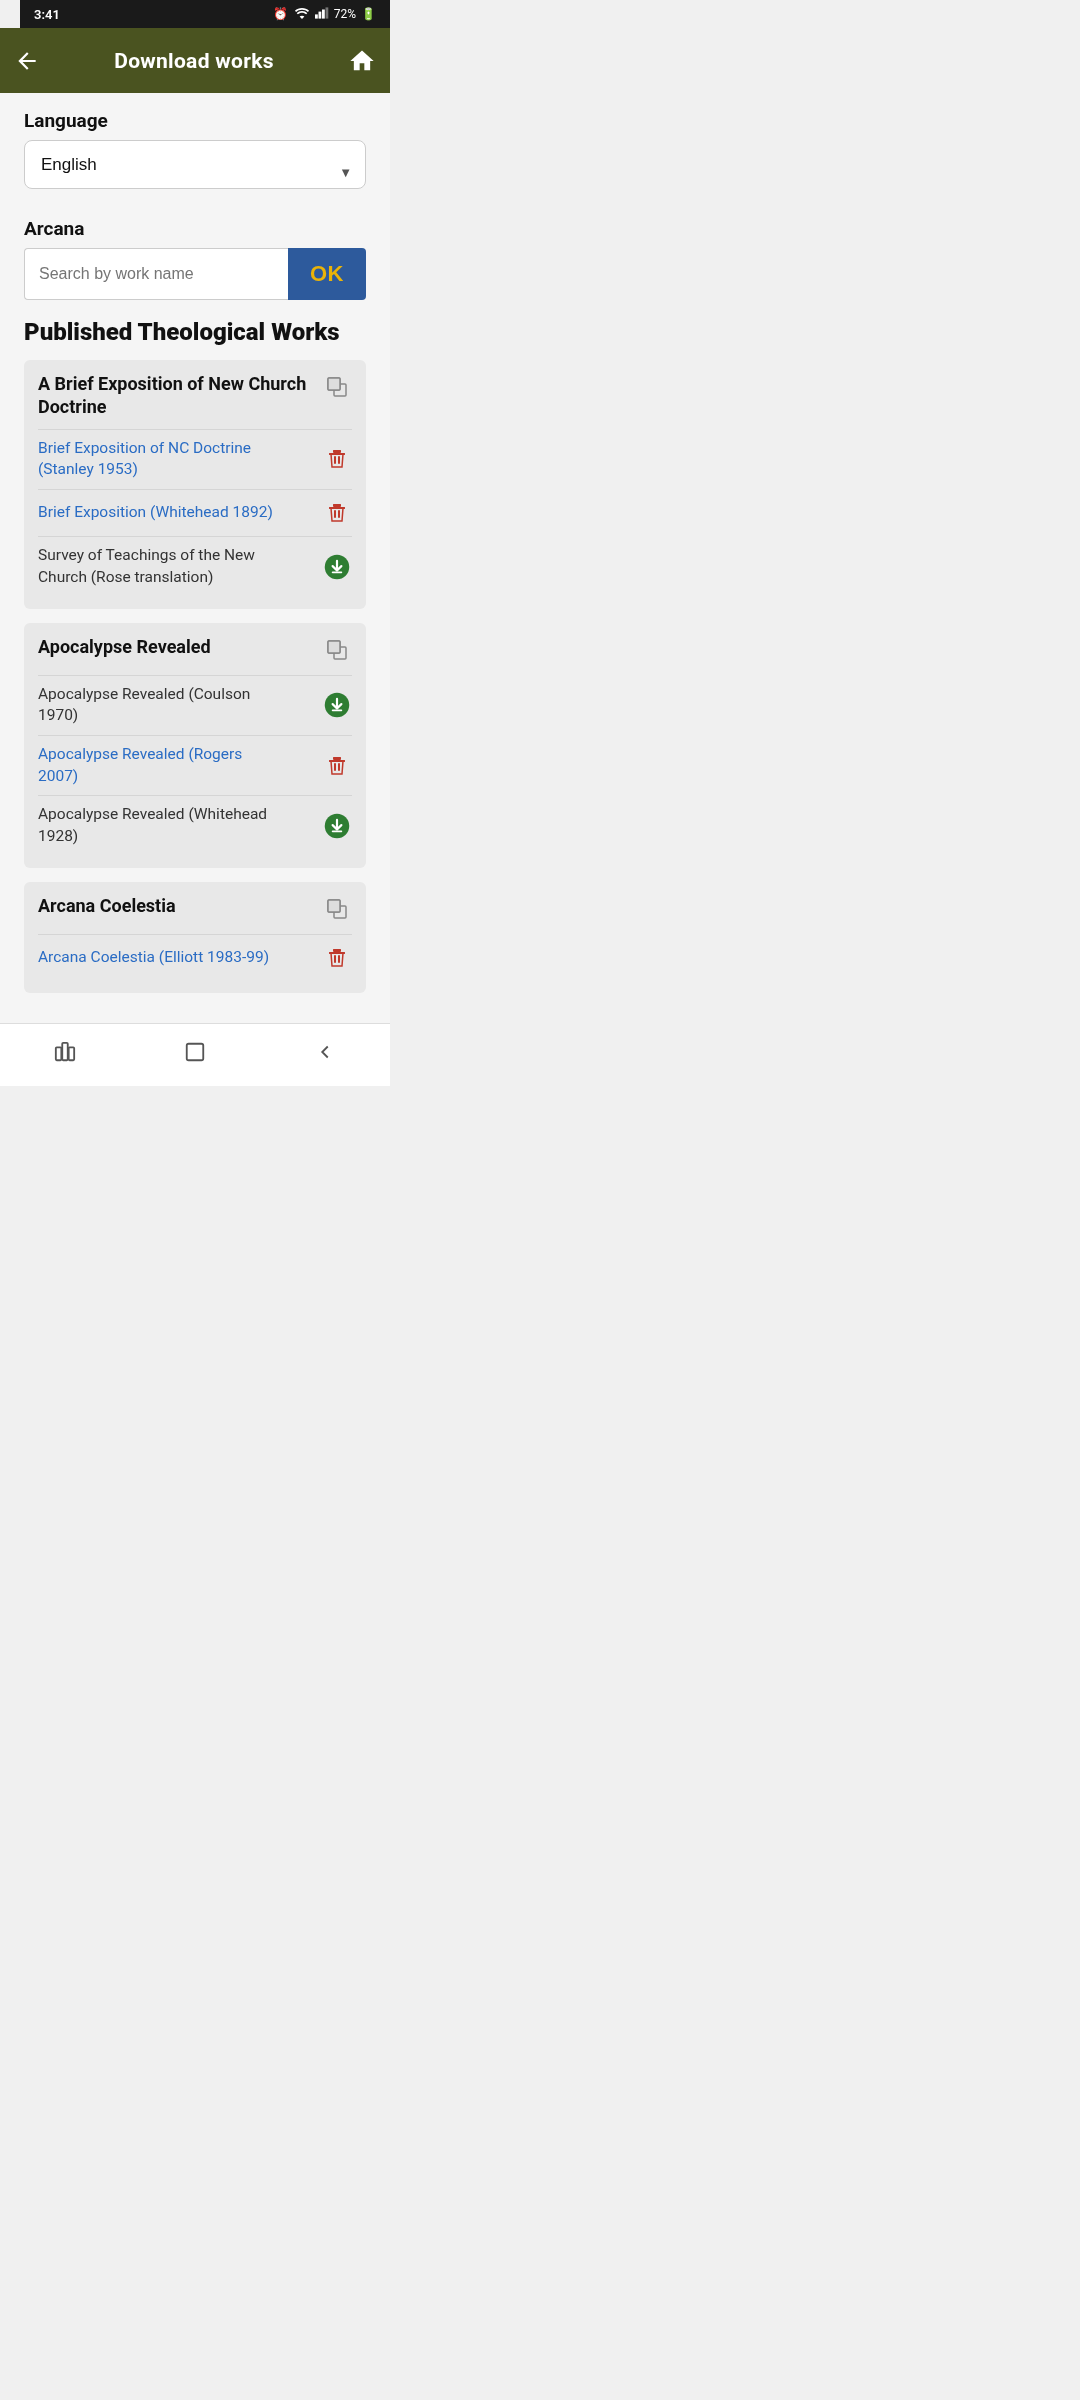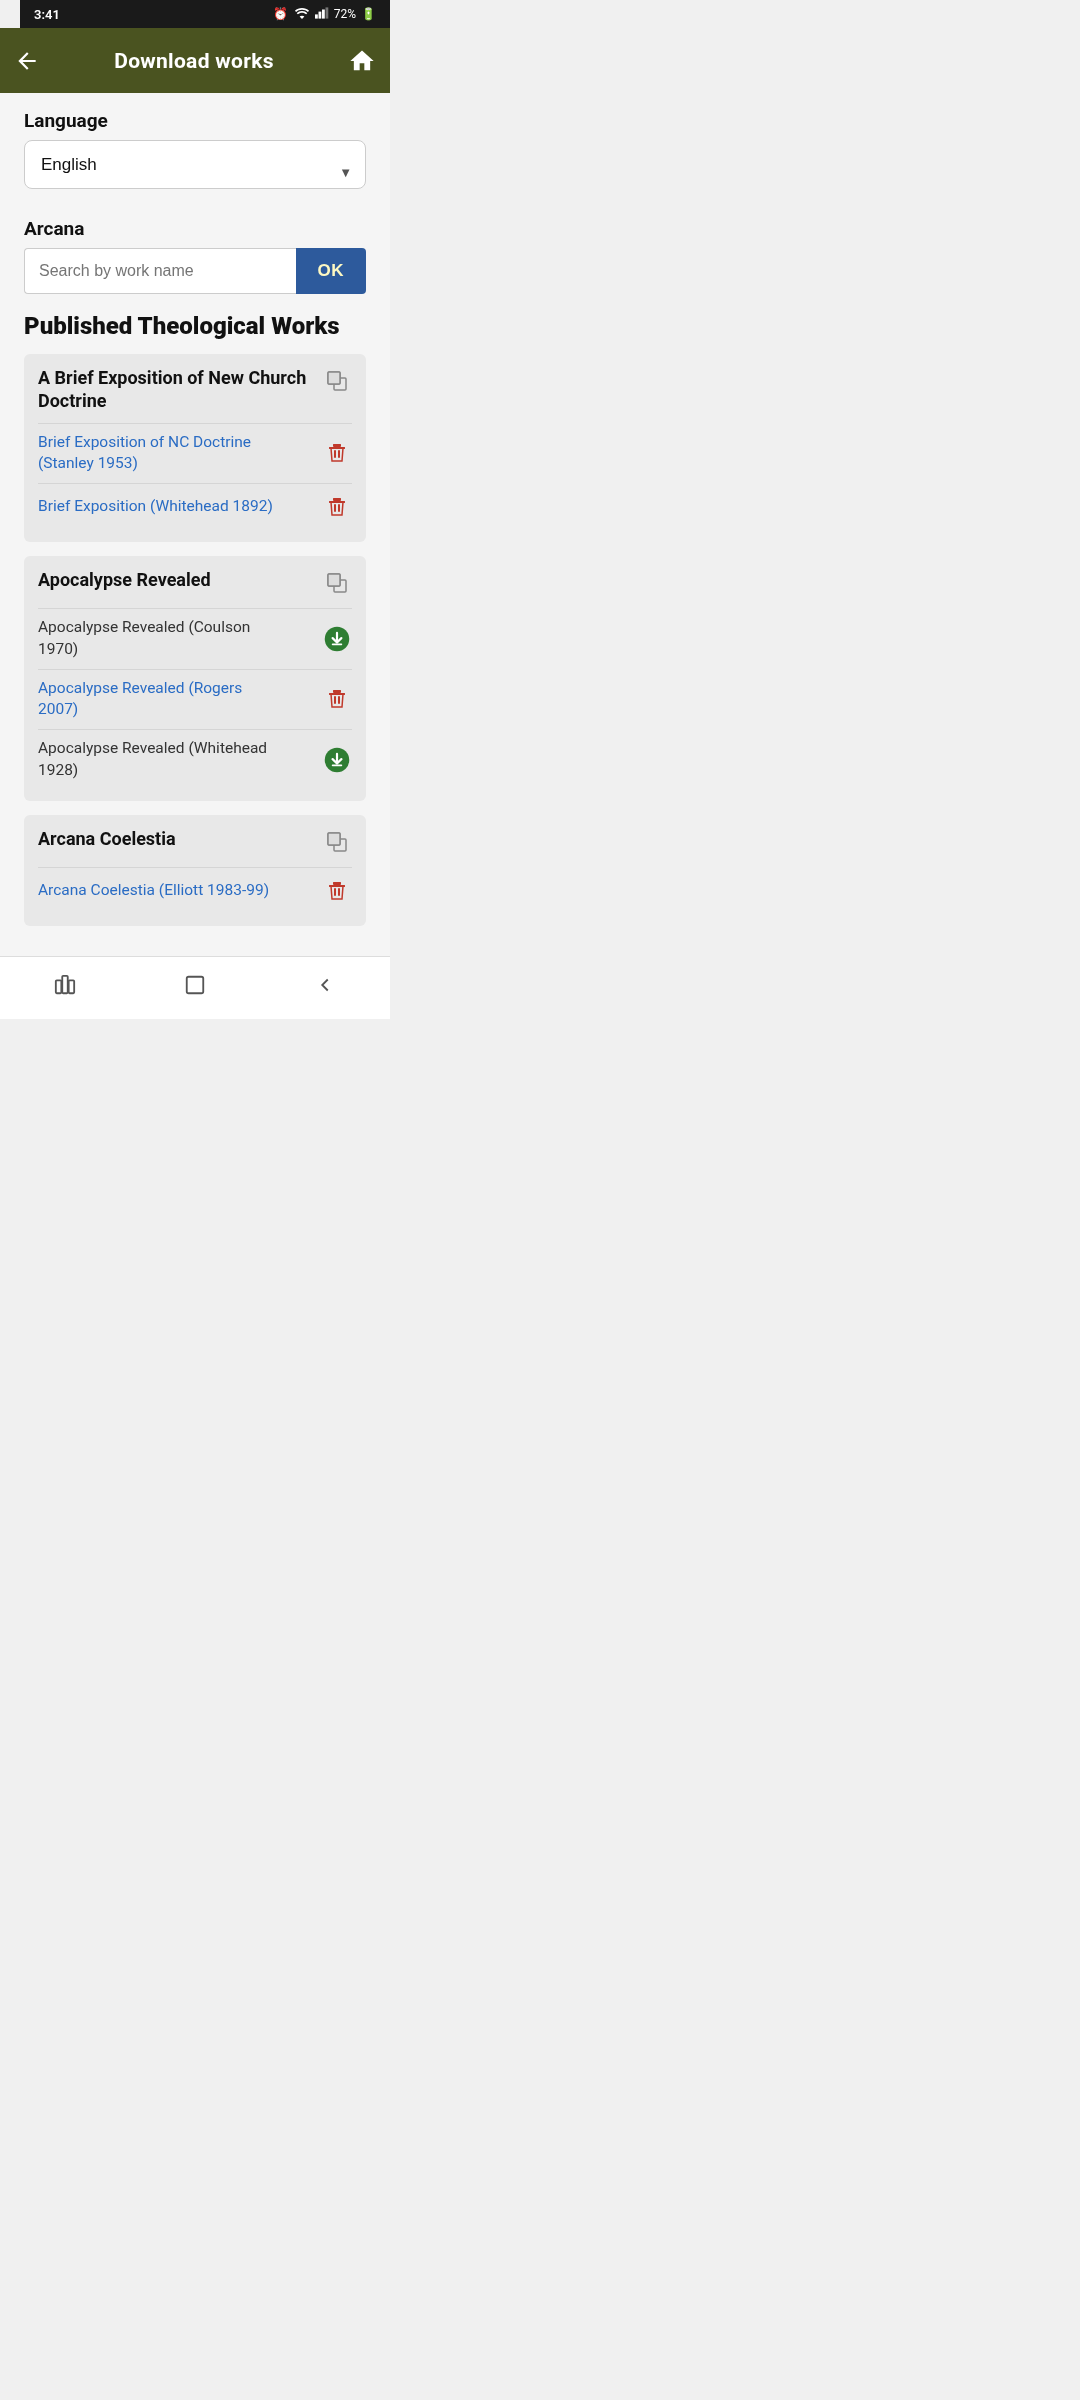--- a/index.html
+++ b/index.html
@@ -110,24 +110,24 @@
       font-size: 16px;
       border: 1px solid #ccc;
       border-right: none;
       border-radius: 4px 0 0 4px;
       outline: none;
       color: #888;
       background: white;
     }
     .search-ok-btn {
       background: #2d5a9c;
-      color: #fef9c3;
+      color: #eab308;
       border: none;
       padding: 13px 22px;
-      font-size: 17px;
+      font-size: 22px;
       font-weight: 600;
       border-radius: 0 4px 4px 0;
       cursor: pointer;
       letter-spacing: 0.5px;
     }
 
     
     .section-title {
       font-size: 24px;
       font-weight: 900;
@@ -319,20 +319,30 @@
           <div class="icon-delete">
             <svg width="24" height="24" viewBox="0 0 24 24" fill="#c0392b">
       <path d="M6 7h12l-1 13H7L6 7zm3-2V4h6v1M4 7h16" stroke="#c0392b" stroke-width="1.5" fill="none"></path>
       <rect x="9" y="9" width="2" height="8" fill="#c0392b" rx="1"></rect>
       <rect x="13" y="9" width="2" height="8" fill="#c0392b" rx="1"></rect>
       <rect x="4" y="6" width="16" height="2" rx="1" fill="#c0392b"></rect>
       <rect x="8" y="3" width="8" height="3" rx="1" fill="#c0392b"></rect>
     </svg>
           </div>
         </div>
+        <div class="work-item">
+          <span class="work-item-text not-downloaded">Survey of Teachings of the New Church (Rose translation)</span>
+          <div class="icon-download">
+            <svg width="28" height="28" viewBox="0 0 32 32">
+      <circle cx="16" cy="16" r="14" fill="#2e7d32"></circle>
+      <path d="M16 9v10M11 15l5 5 5-5" stroke="white" stroke-width="2.5" stroke-linecap="round" stroke-linejoin="round" fill="none"></path>
+      <rect x="10" y="21" width="12" height="2" rx="1" fill="white"></rect>
+    </svg>
+          </div>
+        </div>
       </div>
       <div class="work-card">
         <div class="work-card-header">
           <div class="work-card-title">Apocalypse Revealed</div>
           <div class="icon-copy">
             <svg width="24" height="24" viewBox="0 0 24 24" fill="#888">
       <rect x="9" y="9" width="12" height="12" rx="1" stroke="#888" stroke-width="1.5" fill="none"></rect>
       <rect x="3" y="3" width="12" height="12" rx="1" fill="white" stroke="#888" stroke-width="1.5"></rect>
       <rect x="3" y="3" width="12" height="12" rx="1" fill="#ddd" stroke="#888" stroke-width="1.5"></rect>
     </svg>

